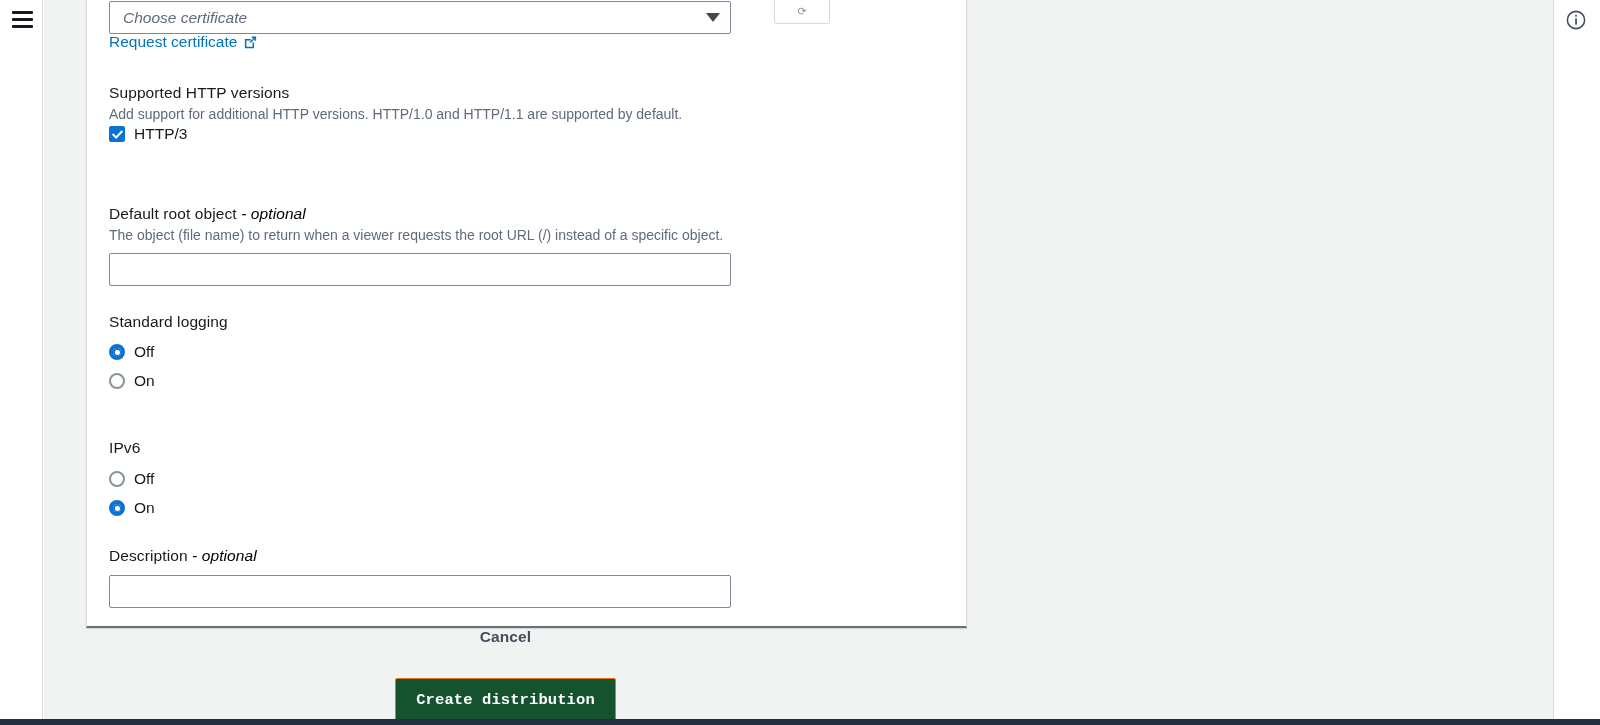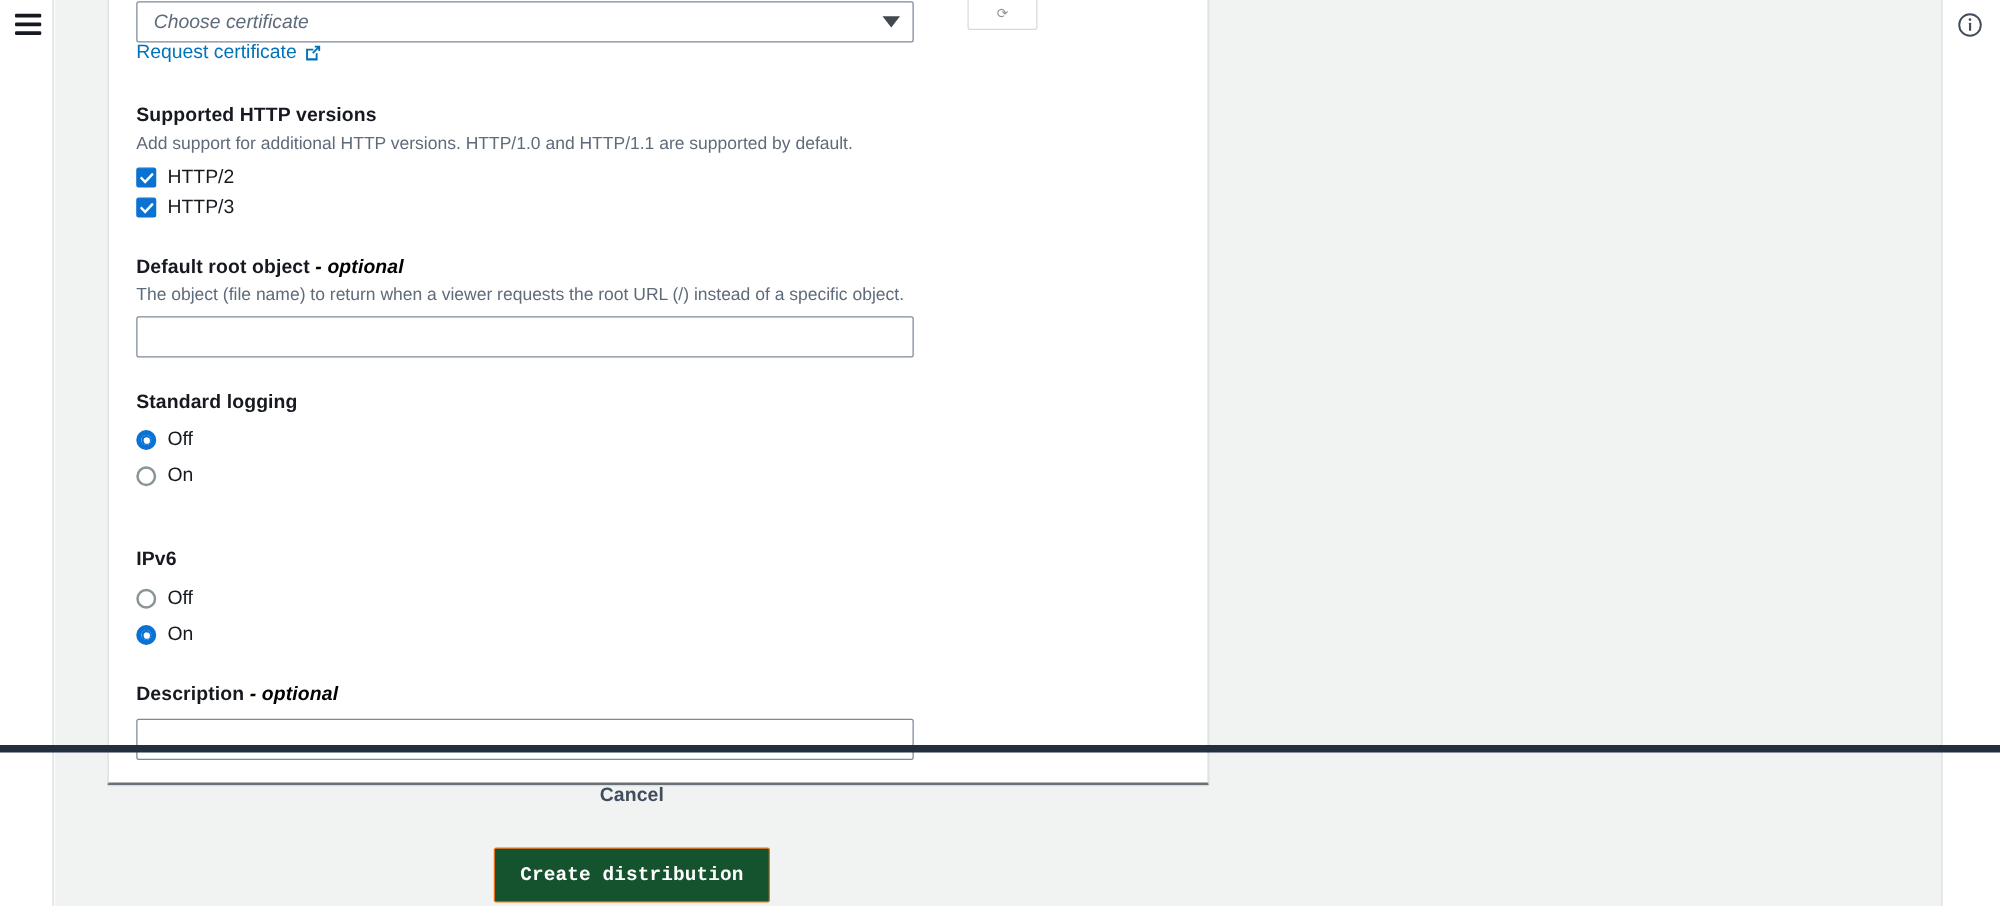--- a/index.html
+++ b/index.html
@@ -8,21 +8,21 @@
     width: 1600px; height: 725px;
     overflow: hidden;
     background: #ffffff;
     font-family: "Liberation Sans", sans-serif;
     -webkit-font-smoothing: antialiased;
   }
 
   #app {
     position: relative;
     width: 1600px;
-    height: 602px;
+    height: 725px;
     background: #ffffff;
   }
 
   
   .left-rail {
     position: absolute;
     left: 0; top: 0;
     width: 43px; height: 725px;
     background: #ffffff;
     border-right: 1px solid #d5dbdb;
@@ -149,21 +149,21 @@
     display: inline-block;
     flex: none;
   }
   .ext-icon svg { display: block; }
 
   
   .section { position: absolute; left: 0; width: 836px; }
   .label {
     font-size: 15.5px;
     color: #16191f;
-    font-weight: 700;
+    font-weight: 400;
     letter-spacing: 0.1px;
     white-space: nowrap;
   }
   .label .opt {
     font-style: italic;
     color: #000000;
   }
   .desc {
     font-size: 14px;
     color: #5f6b7a;
@@ -333,28 +333,20 @@
               <path d="M2 4.2h6.2v1.6H3.6v6.6h6.6V8h1.6v6.2H2z" fill="#0073bb"></path>
               <path d="M9.4 1.6H14v4.6h-1.6V4.3l-4.2 4.2-1.1-1.1 4.2-4.2H9.4z" fill="#0073bb"></path>
             </svg>
           </span>
         </div>
 
         <div class="section" style="top:83px;">
           <div class="label">Supported HTTP versions</div>
           <div class="desc">Add support for additional HTTP versions. HTTP/1.0 and HTTP/1.1 are supported by default.</div>
 
-          <div class="opt-row" style="margin-top:8px;">
-            <span class="checkbox">
-              <svg width="11" height="11" viewBox="0 0 12 12">
-                <path d="M1.4 6.1l3.1 3.2L10.6 2.9" stroke="#ffffff" stroke-width="2.1" fill="none" stroke-linecap="square"></path>
-              </svg>
-            </span>
-            <span class="opt-label">HTTP/2</span>
-          </div>
 
           <div class="opt-row">
             <span class="checkbox">
               <svg width="11" height="11" viewBox="0 0 12 12">
                 <path d="M1.4 6.1l3.1 3.2L10.6 2.9" stroke="#ffffff" stroke-width="2.1" fill="none" stroke-linecap="square"></path>
               </svg>
             </span>
             <span class="opt-label">HTTP/3</span>
           </div>
         </div>

